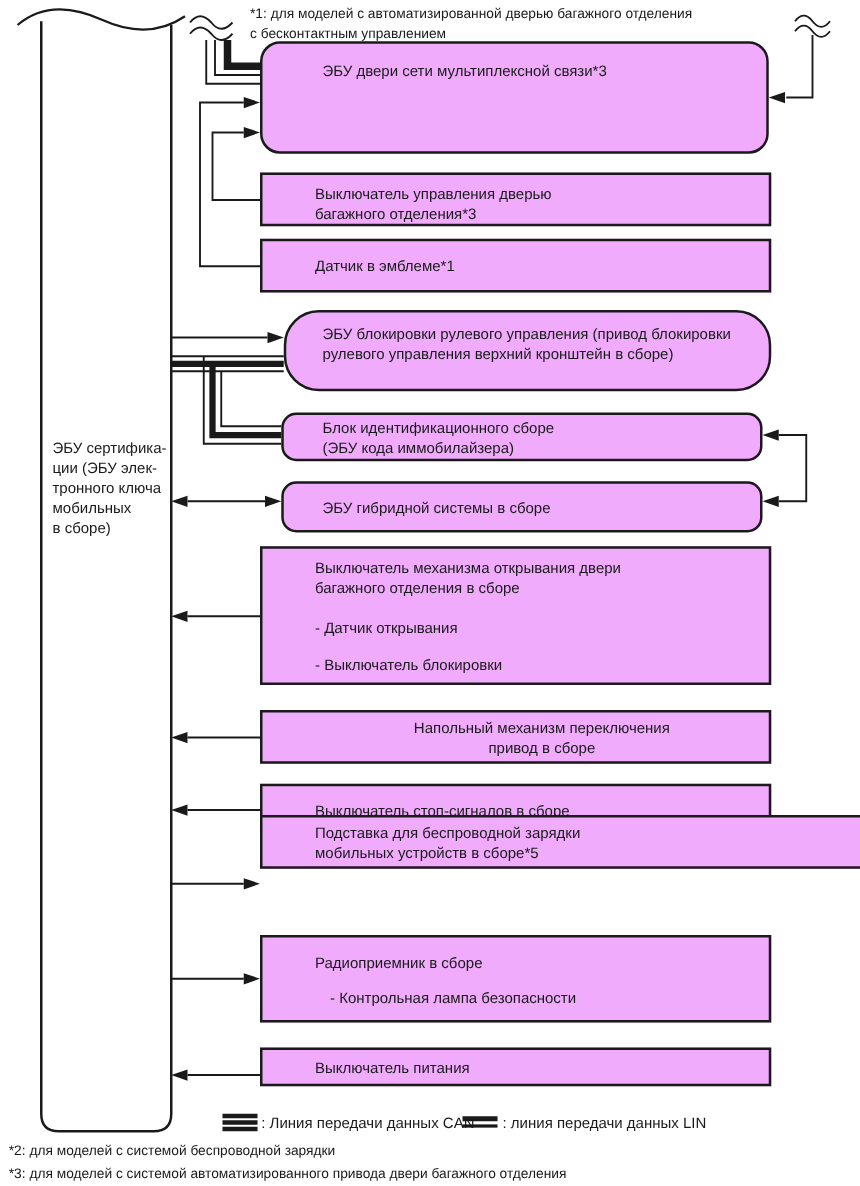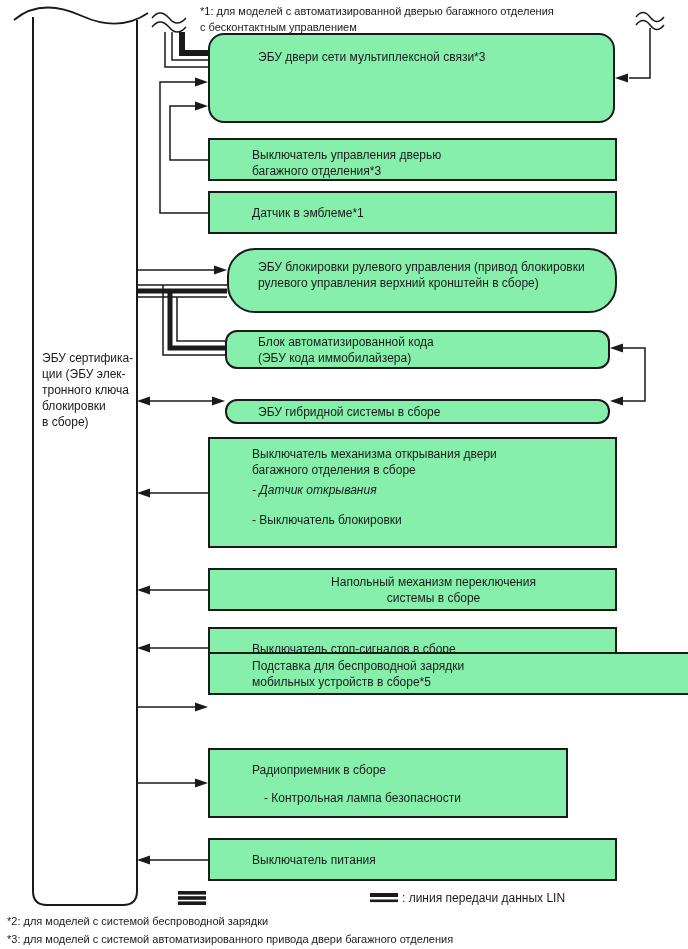--- a/index.html
+++ b/index.html
@@ -3,37 +3,37 @@
 <meta charset="utf-8">
 <style>
   html,body{margin:0;padding:0;background:#fff;}
   #stage{
     position:relative;width:688px;height:949px;background:#fff;
     font-family:"Liberation Sans","DejaVu Sans",sans-serif;
     color:#1a1a1a;overflow:hidden;
   }
   #wires{position:absolute;left:0;top:0;}
   .box{
-    position:absolute;box-sizing:border-box;border:2px solid #1a1a1a;background:#86efac;
+    position:absolute;box-sizing:border-box;border:2px solid #1a1a1a;background:#f0abfc;
     display:flex;flex-direction:column;justify-content:center;
     font-size:12px;line-height:16px;padding-left:42px;
   }
   .rounded{border-radius:16px;}
   .rounded-sm{border-radius:12px;}
   .tline{white-space:nowrap;}
   .note{position:absolute;font-size:11px;line-height:16px;white-space:nowrap;}
   .hub-label{position:absolute;font-size:12px;line-height:16px;}
   .legend-label{position:absolute;font-size:12px;line-height:16px;white-space:nowrap;}
   
   #box-0{justify-content:flex-start;padding-top:14px;padding-left:48px;}
   #box-3{justify-content:flex-start;padding-top:9px;padding-left:29px;}
   #box-4{padding-left:31px;}
   #box-5{padding-left:31px;}
   #box-6{justify-content:flex-start;padding-top:7px;}
-  #box-6 .gap-sm{margin-top:4px;font-style:italic;}
+  #box-6 .gap-sm{margin-top:16px;}
   #box-6 .gap-lg{margin-top:14px;}
   #box-10{justify-content:flex-start;padding-top:12px;}
   #box-10 .gap-lg{margin-top:12px;margin-left:12px;}
 </style>
 </head>
 <body>
 
 <div id="stage">
 
   <svg id="wires" width="688" height="949" viewBox="0 0 688 949">
@@ -139,21 +139,21 @@
 
   <div class="note" style="left:200px;top:3px;">
     <div class="tline">*1: для моделей с автоматизированной дверью багажного отделения</div>
     <div class="tline">с бесконтактным управлением</div>
   </div>
 
   <div class="hub-label" style="left:42px;top:350px;width:96px;">
     <div class="tline">ЭБУ сертифика-</div>
     <div class="tline">ции (ЭБУ элек-</div>
     <div class="tline">тронного ключа</div>
-    <div class="tline">блокировки</div>
+    <div class="tline">мобильных</div>
     <div class="tline">в сборе)</div>
   </div>
 
   <div id="box-0" class="box rounded" style="left:208px;top:33px;width:407px;height:90px;">
     <div class="tline">ЭБУ двери сети мультиплексной связи*3</div>
   </div>
 
   <div id="box-1" class="box" style="left:208px;top:138px;width:409px;height:43px;justify-content:flex-end;">
     <div class="tline">Выключатель управления дверью</div>
     <div class="tline">багажного отделения*3</div>
@@ -162,56 +162,57 @@
   <div id="box-2" class="box" style="left:208px;top:191px;width:409px;height:43px;">
     <div class="tline">Датчик в эмблеме*1</div>
   </div>
 
   <div id="box-3" class="box rounded" style="left:227px;top:248px;width:390px;height:65px;border-radius:28px;">
     <div class="tline">ЭБУ блокировки рулевого управления (привод блокировки</div>
     <div class="tline">рулевого управления верхний кронштейн в сборе)</div>
   </div>
 
   <div id="box-4" class="box rounded-sm" style="left:225px;top:330px;width:385px;height:39px;">
-    <div class="tline">Блок автоматизированной кода</div>
+    <div class="tline">Блок идентификационного сборе</div>
     <div class="tline">(ЭБУ кода иммобилайзера)</div>
   </div>
 
-  <div id="box-5" class="box rounded-sm" style="left:225px;top:399px;width:385px;height:25px;">
+  <div id="box-5" class="box rounded-sm" style="left:225px;top:385px;width:385px;height:41px;">
     <div class="tline">ЭБУ гибридной системы в сборе</div>
   </div>
 
   <div id="box-6" class="box" style="left:208px;top:437px;width:409px;height:111px;">
     <div class="tline">Выключатель механизма открывания двери</div>
     <div class="tline">багажного отделения в сборе</div>
     <div class="tline gap-sm">- Датчик открывания</div>
     <div class="tline gap-lg">- Выключатель блокировки</div>
   </div>
 
   <div id="box-7" class="box" style="left:208px;top:568px;width:409px;height:43px;text-align:center;">
     <div class="tline">Напольный механизм переключения</div>
-    <div class="tline">системы в сборе</div>
+    <div class="tline">привод в сборе</div>
   </div>
 
   <div id="box-8" class="box" style="left:208px;top:627px;width:409px;height:43px;">
     <div class="tline">Выключатель стоп-сигналов в сборе</div>
   </div>
 
   <div id="box-9" class="box" style="left:208px;top:652px;width:489px;height:43px;justify-content:center;">
     <div class="tline">Подставка для беспроводной зарядки</div>
     <div class="tline">мобильных устройств в сборе*5</div>
   </div>
 
-  <div id="box-10" class="box" style="left:208px;top:748px;width:360px;height:70px;">
+  <div id="box-10" class="box" style="left:208px;top:748px;width:409px;height:70px;">
     <div class="tline">Радиоприемник в сборе</div>
     <div class="tline gap-lg">- Контрольная лампа безопасности</div>
   </div>
 
-  <div id="box-11" class="box" style="left:208px;top:838px;width:409px;height:43px;">
+  <div id="box-11" class="box" style="left:208px;top:838px;width:409px;height:31px;">
     <div class="tline">Выключатель питания</div>
   </div>
 
+  <div class="legend-label" style="left:209px;top:890px;">: Линия передачи данных CAN</div>
   <div class="legend-label" style="left:402px;top:890px;">: линия передачи данных LIN</div>
 
   <div class="note" style="left:7px;top:913px;">*2: для моделей с системой беспроводной зарядки</div>
   <div class="note" style="left:7px;top:931px;">*3: для моделей с системой автоматизированного привода двери багажного отделения</div>
 
 </div>
 
 </body></html>

